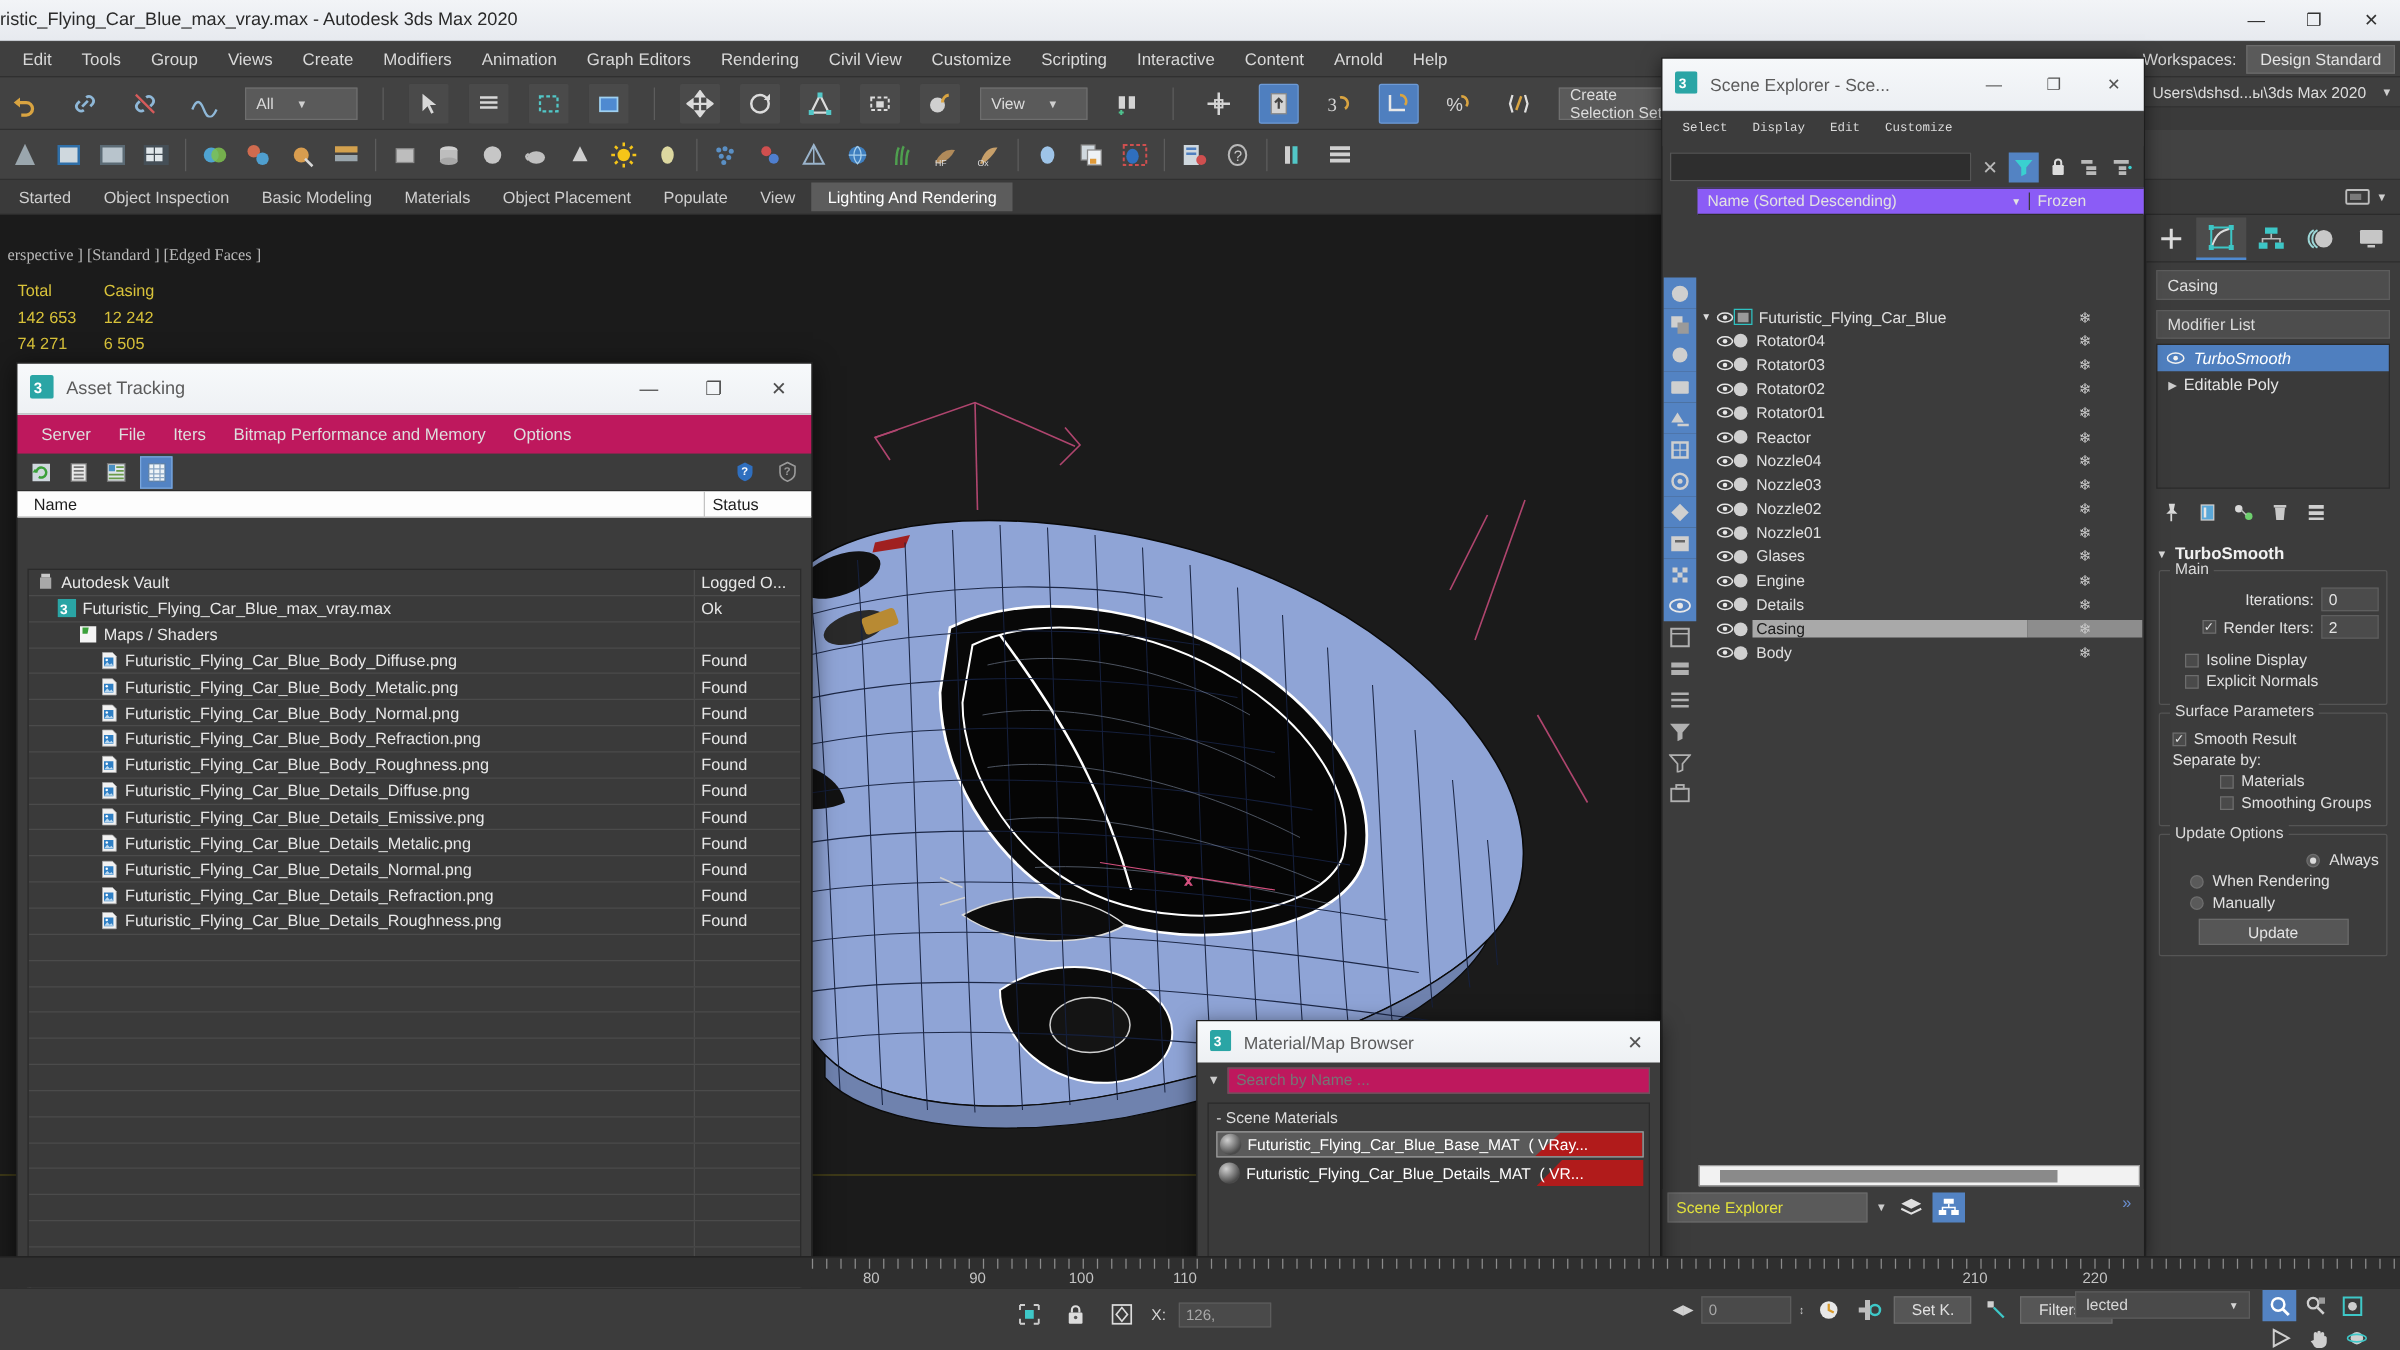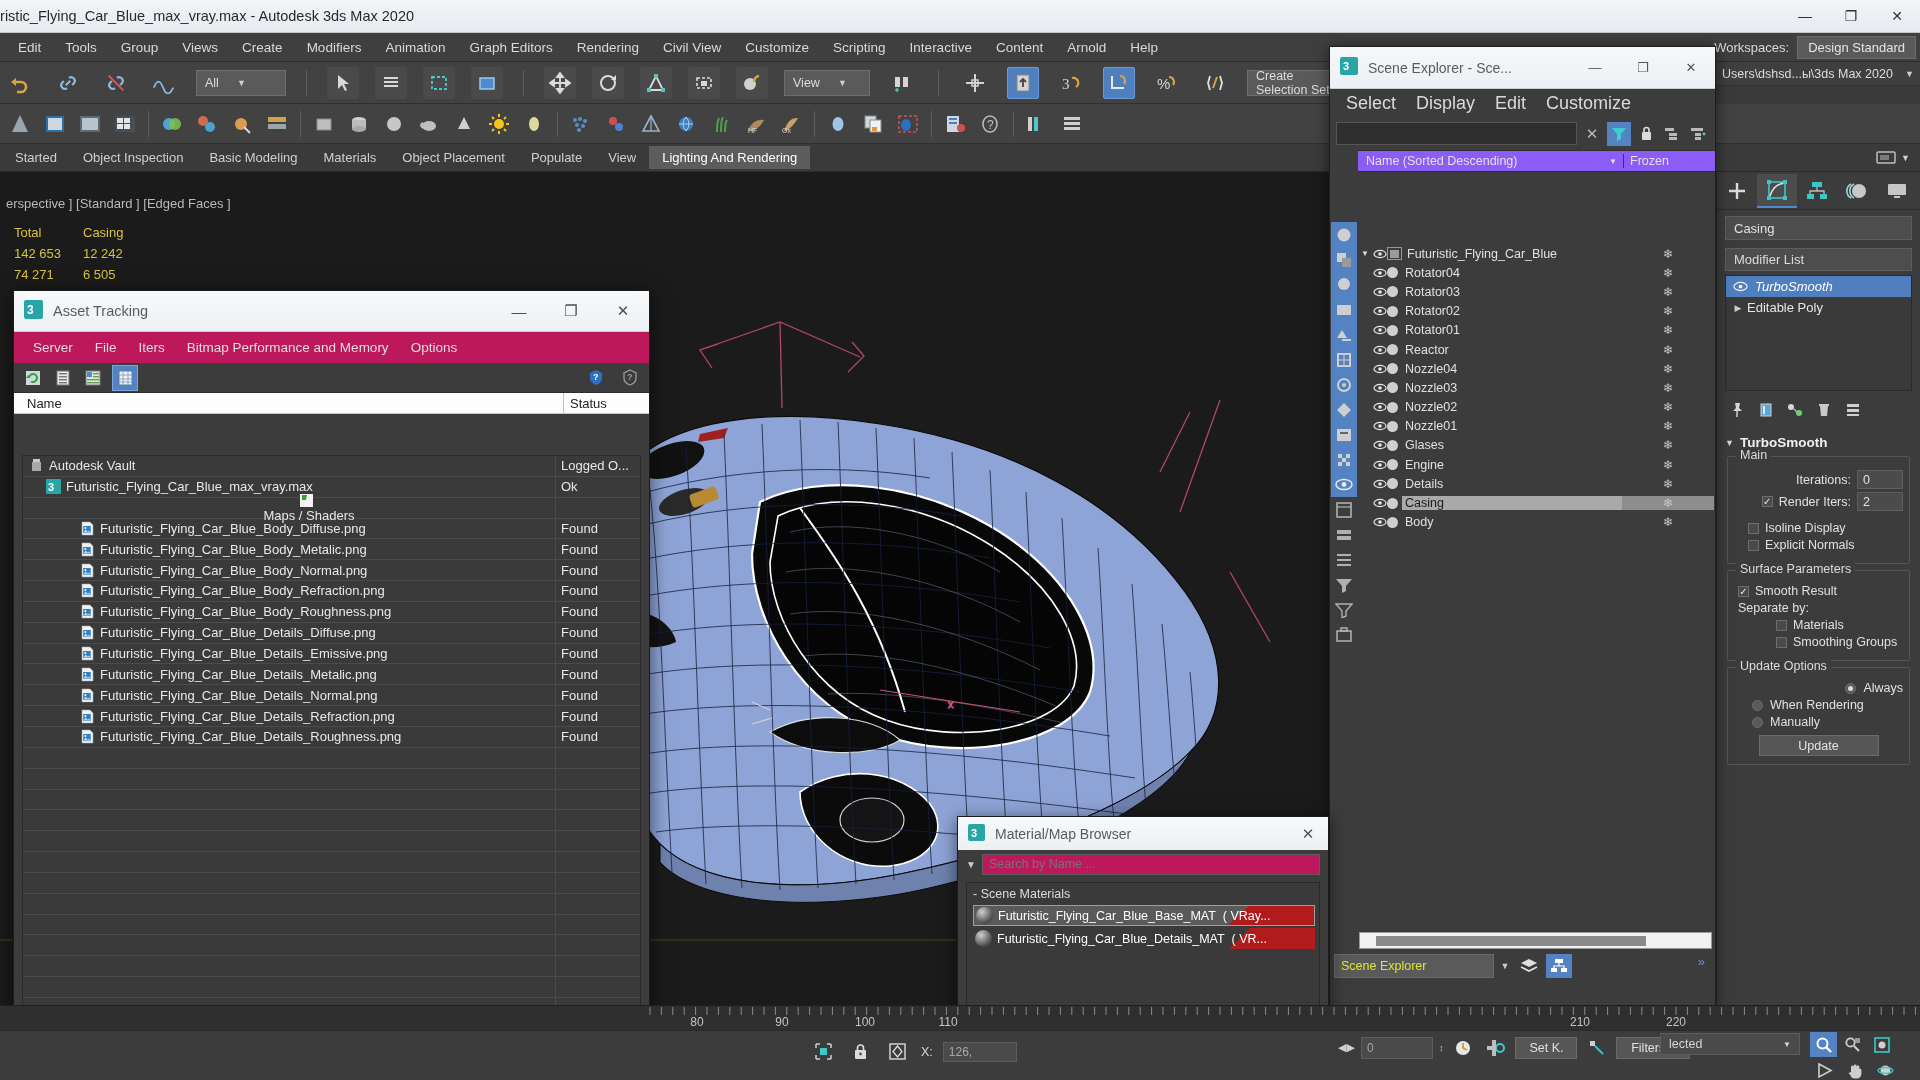--- a/index.html
+++ b/index.html
@@ -74,39 +74,39 @@
   }
   #ribbon .rt { padding:4px 13px; font-size:13px; color:#cfcfcf; white-space:nowrap; }
   #ribbon .rt.active { background:#5c5c5c; color:#fff; }
   #ribbon .rright { margin-left:auto; display:flex; align-items:center; gap:6px; padding-right:10px;}
 
   
   #viewport {
     left:0; top:172px; width:1728px; height:850px;
     background:#1b1b1b; overflow:hidden;
   }
-  #vpLabel { left:6px; top:196px; color:#b9b9b9; font-size:13px; }
+  #vpLabel { left:6px; top:196px; color:#b9b9b9; font-size:13px;font-family:Liberation Serif, serif; }
   #vpStats { left:14px; top:222px; color:#d8c23a; font-size:13px; line-height:21px; }
   #vpStats table td { padding-right:22px; color:#d8c23a; font-size:13px; }
 
   
   #sceneExplorer {
     left:1329px; top:46px; width:387px; height:960px;
     background:#3c3c3c; border:1px solid #1e1e1e;
     box-shadow:0 2px 14px rgba(0,0,0,.55);
   }
   #seTitle {
     height:42px; background:linear-gradient(#f6f8fa,#eceff3);
     display:flex; align-items:center; padding-left:10px; border-bottom:1px solid #c9cdd3;
   }
   #seTitle .t { color:#5b5b5b; font-size:14px; margin-left:10px; }
   #seTitle .btns { margin-left:auto; display:flex; }
   #seTitle .b { width:48px; height:42px; display:flex; align-items:center; justify-content:center; color:#555; }
   #seMenu { height:28px; display:flex; align-items:center; padding-left:6px; background:#3c3c3c; }
-  #seMenu .m { padding:3px 10px; font-size:18px; color:#dadada; }
+  #seMenu .m { padding:3px 10px; font-size:10px; color:#dadada;font-family:Liberation Mono, monospace; }
   #seSearchRow { height:33px; display:flex; align-items:center; gap:4px; padding:0 6px; }
   #seSearchRow input {
     flex:1; height:23px; background:#2e2e2e; border:1px solid #555; color:#ddd;
     font-size:12px; padding:0 5px; font-family:"Liberation Sans",sans-serif;
   }
   #seCols {
     height:22px; display:flex; align-items:center; background:#8b5cf6;
     border-top:1px solid #2d2d2d; border-bottom:1px solid #2d2d2d; margin-left:28px;
   }
   #seCols .c1 { flex:1; padding-left:8px; font-size:12.5px; color:#e2e2e2; display:flex; align-items:center;}
@@ -1424,21 +1424,21 @@
           <span class="n" style="padding-left:23px;">
             <span class="fIco"><svg width="15" height="15" viewBox="0 0 15 15">
                 <rect width="15" height="15" rx="1" fill="#2aa5a5"></rect>
                 <text x="2" y="12" font-size="11" fill="#fff" font-weight="bold">3</text>
               </svg></span>
             <span>Futuristic_Flying_Car_Blue_max_vray.max</span>
           </span>
           <span class="s">Ok</span>
         </div>
         <div class="atRow">
-          <span class="n" style="padding-left:40px;flex-direction:column;">
+          <span class="n" style="padding-left:40px;">
             <span class="fIco"><svg width="15" height="15" viewBox="0 0 15 15">
                 <rect x="1" y="1" width="13" height="13" fill="#f4f4f4"></rect>
                 <path d="M3 2 h5 l-1 5 h-4 Z" fill="#3aa03a"></path>
               </svg></span>
             <span>Maps / Shaders</span>
           </span>
           <span class="s"></span>
         </div>
         <div class="atRow">
           <span class="n" style="padding-left:57px;">

